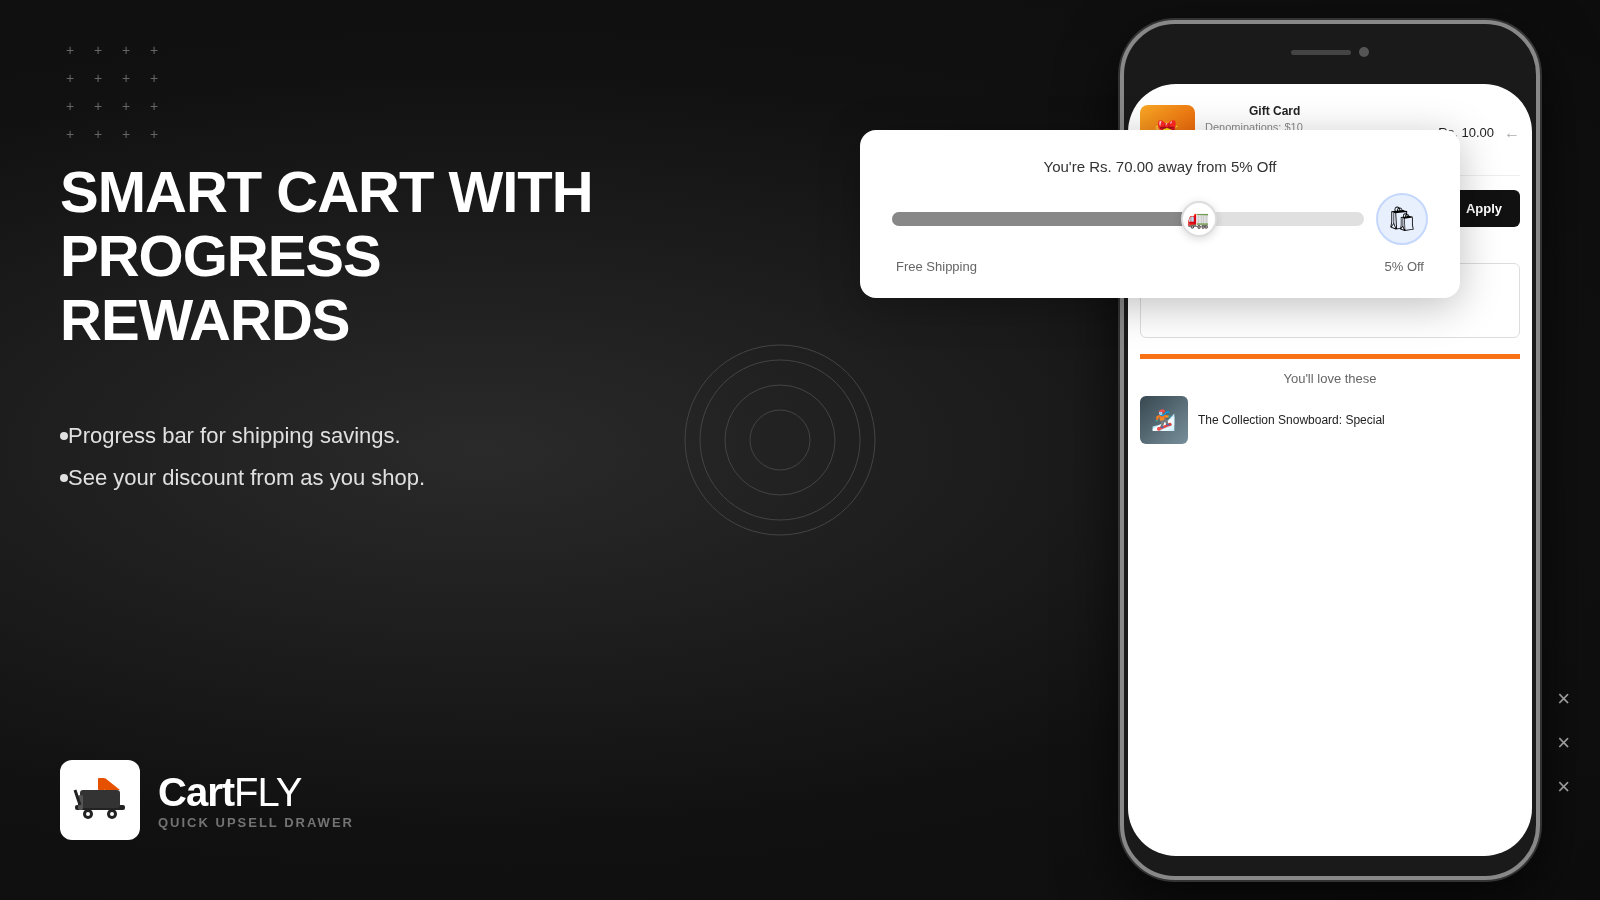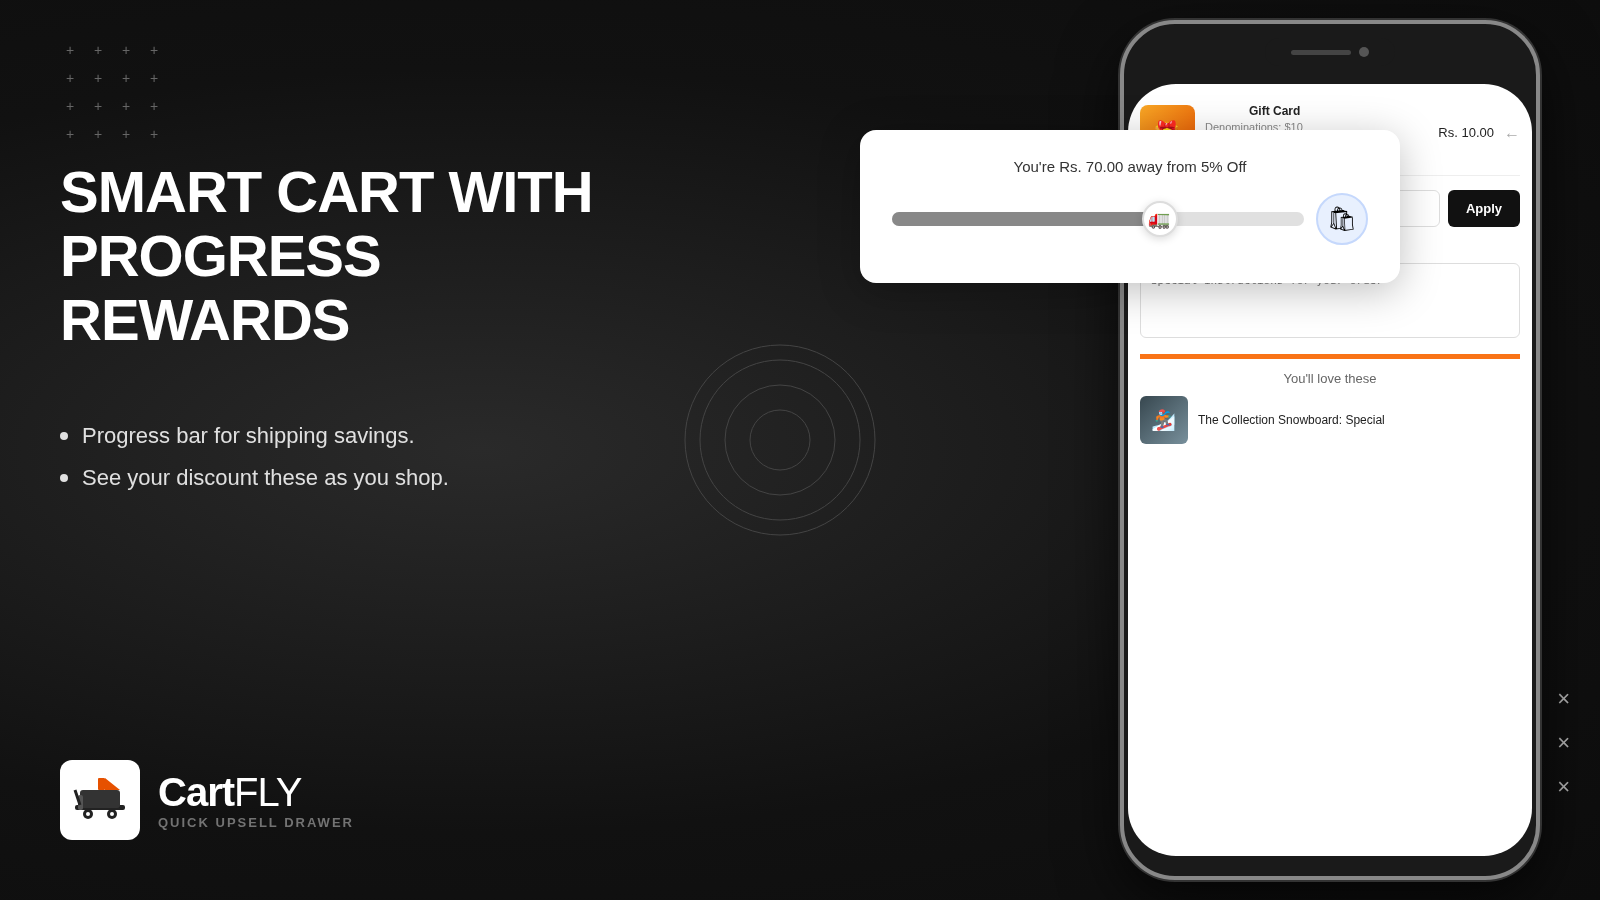--- a/index.html
+++ b/index.html
@@ -65,21 +65,21 @@
       margin-bottom: 60px;
     }
 
     .bullet-list li {
       color: #e0e0e0;
       font-size: 22px;
       font-weight: 400;
       margin-bottom: 16px;
       display: flex;
       align-items: center;
-      gap: 14px;
+      gap: 0;
     }
 
     .bullet-dot {
       width: 8px;
       height: 8px;
       background: #e0e0e0;
       border-radius: 50%;
       flex-shrink: 0;
     }
 
@@ -517,21 +517,21 @@
     <span>PROGRESS REWARDS</span>
   </h1>
 
   <ul class="bullet-list">
     <li>
       <span class="bullet-dot"></span>
       <span>Progress bar for shipping savings.</span>
     </li>
     <li>
       <span class="bullet-dot"></span>
-      <span>See your discount these as you shop.</span>
+      <span>See your discount from as you shop.</span>
     </li>
   </ul>
 </div>
 
 <div class="logo-area">
   <div class="logo-icon">
     <svg viewBox="0 0 60 60">
 
       <rect x="5" y="35" width="50" height="5" rx="2" fill="#222"></rect>
       <rect x="10" y="20" width="40" height="18" rx="3" fill="#333"></rect>
@@ -557,29 +557,33 @@
 
 <div class="circles-deco">
   <svg width="200" height="200" viewBox="0 0 200 200">
     <circle cx="100" cy="100" r="30" stroke="#444" stroke-width="1" fill="none"></circle>
     <circle cx="100" cy="100" r="55" stroke="#3a3a3a" stroke-width="1" fill="none"></circle>
     <circle cx="100" cy="100" r="80" stroke="#333" stroke-width="1" fill="none"></circle>
     <circle cx="100" cy="100" r="95" stroke="#2a2a2a" stroke-width="1" fill="none"></circle>
   </svg>
 </div>
 
-<div class="progress-card" style="position:absolute; left:860px; top:130px; width:540px; z-index:5;">
+<div class="progress-card" style="position:absolute; left:860px; top:130px; width:600px; z-index:5;">
   <div class="progress-label">You're Rs. 70.00 away from 5% Off</div>
   <div class="progress-bar-container">
     <div class="progress-bar-track">
       <div class="progress-bar-fill">
         <div class="progress-thumb">🚛</div>
       </div>
     </div>
     <div class="progress-end-icon">🛍</div>
+  </div>
+  <div class="progress-milestones">
+    <span class="milestone-label">Free Shipping</span>
+    <span class="milestone-label">5% Off</span>
   </div>
 </div>
 
 <div class="phone-container">
   <div class="phone-frame">
     <div class="phone-notch">
       <div class="phone-notch-line"></div>
       <div class="phone-notch-dot"></div>
     </div>
     <div class="phone-screen">

